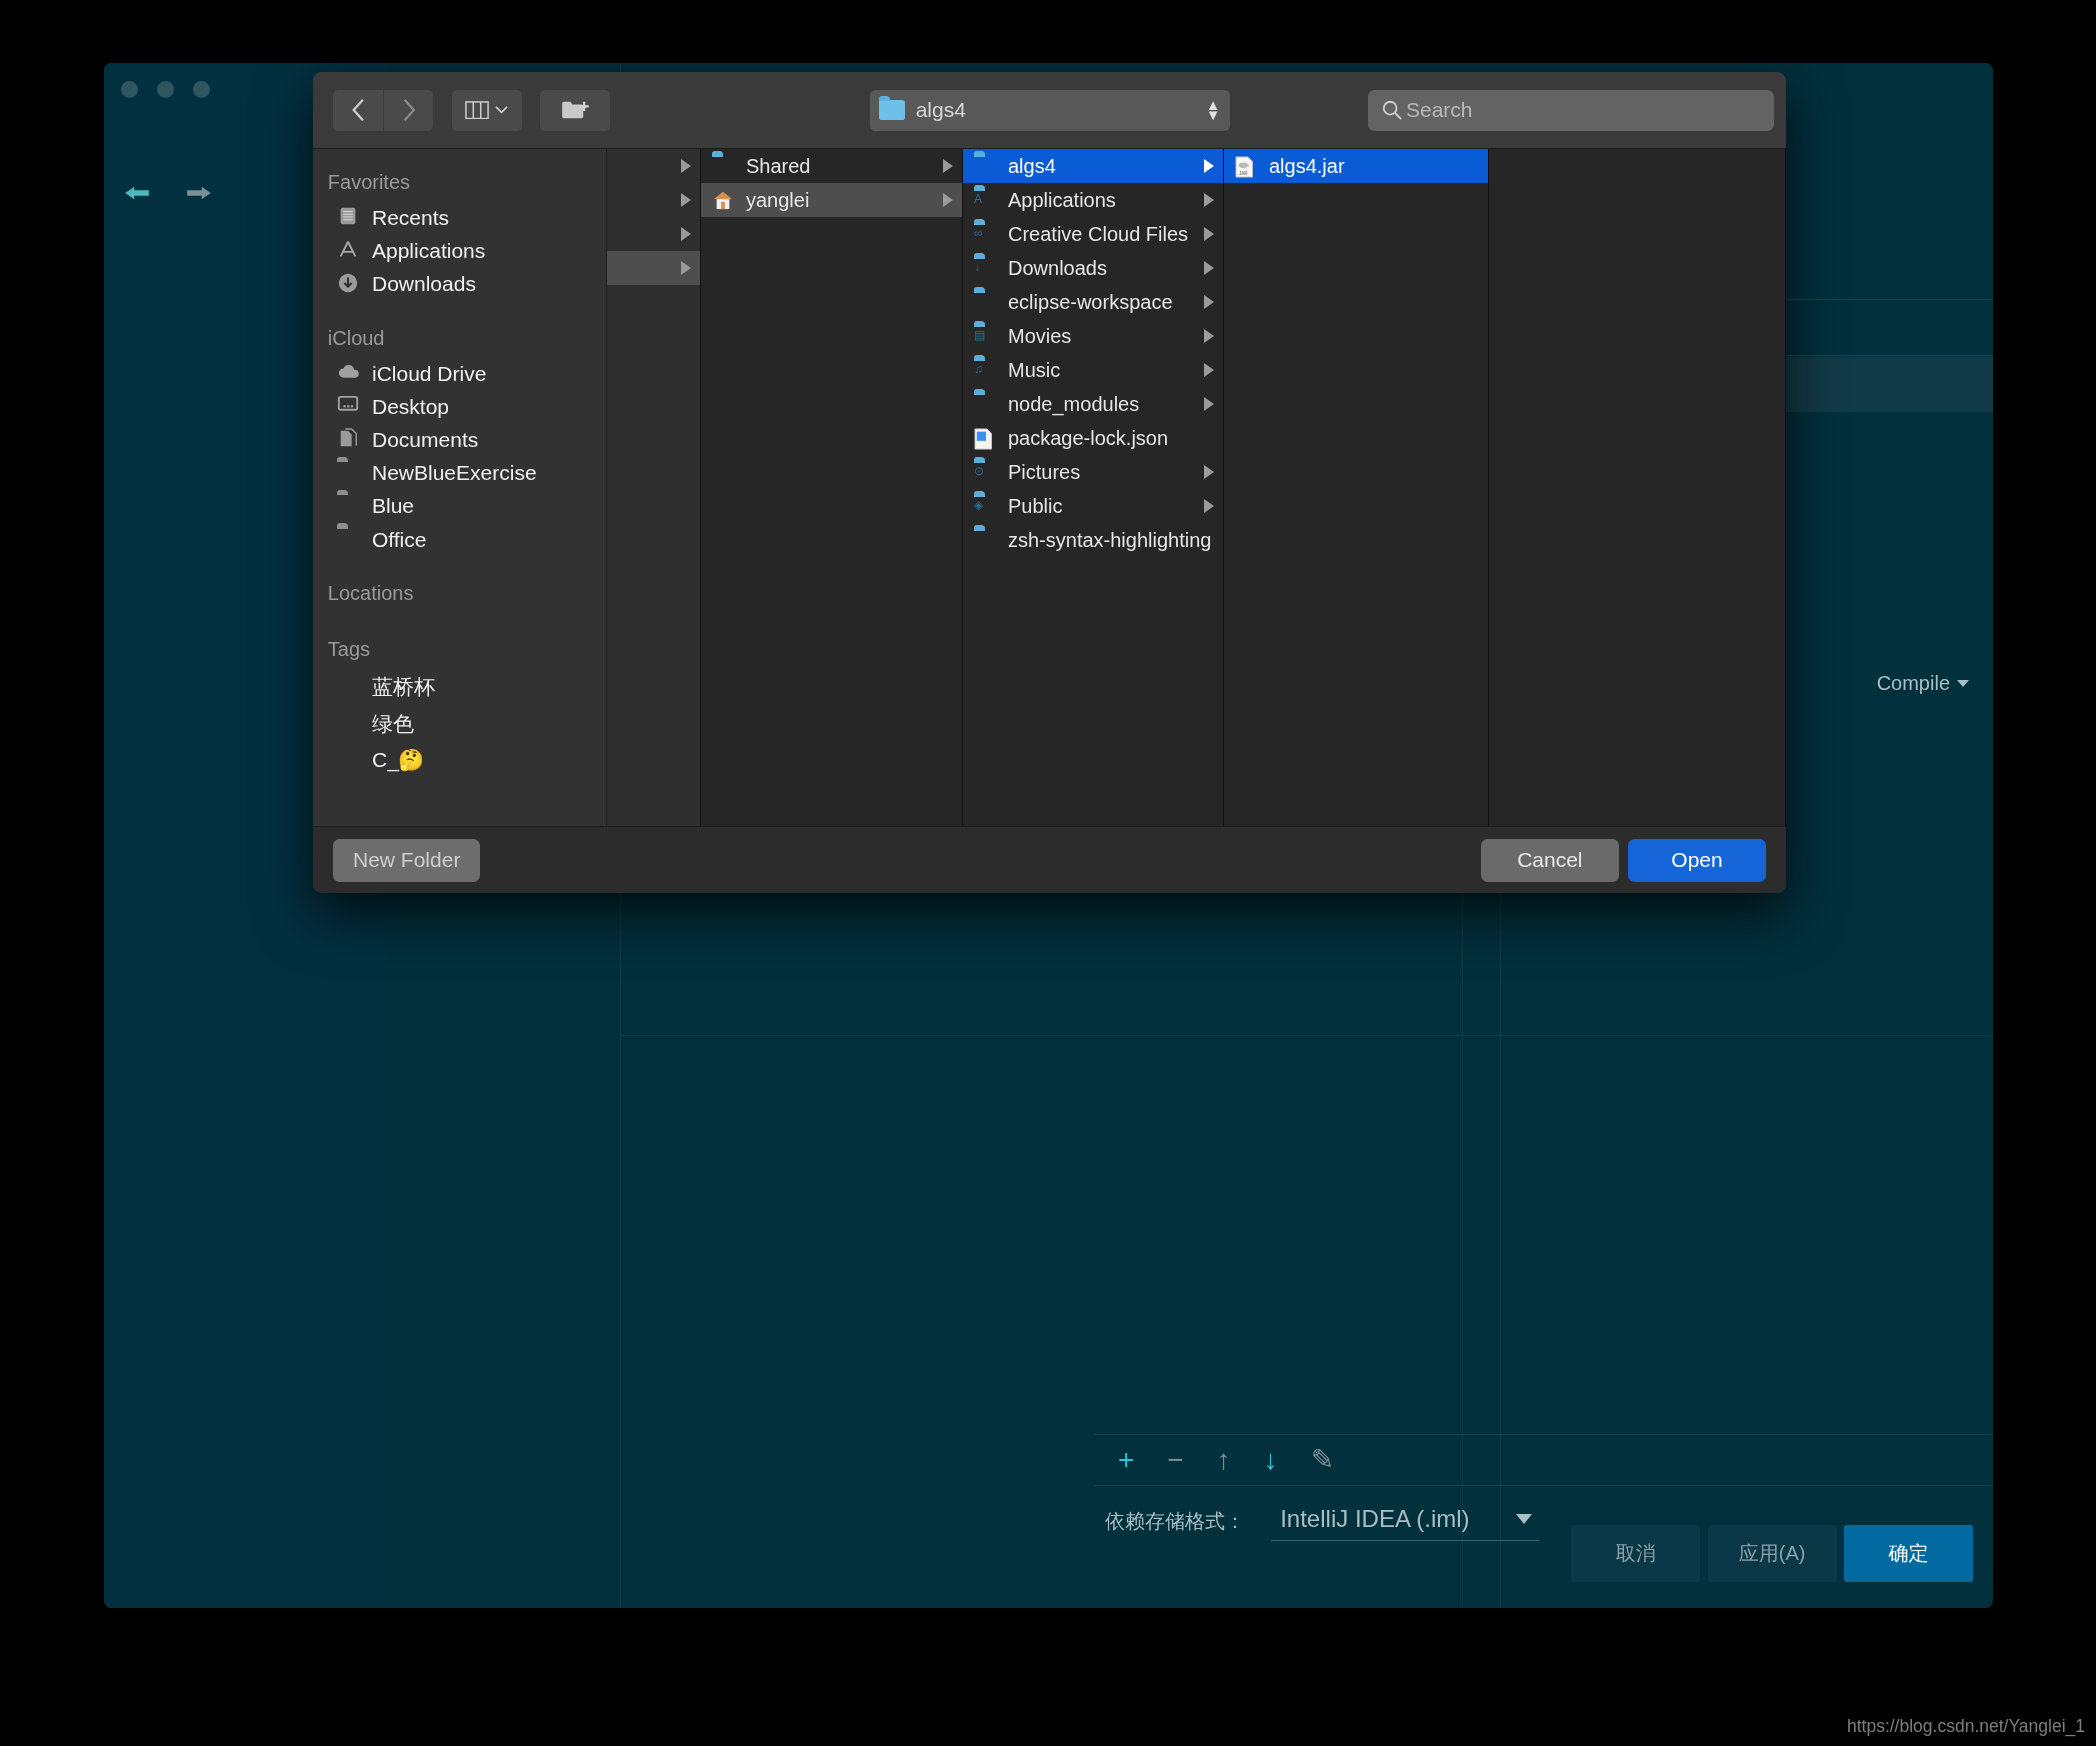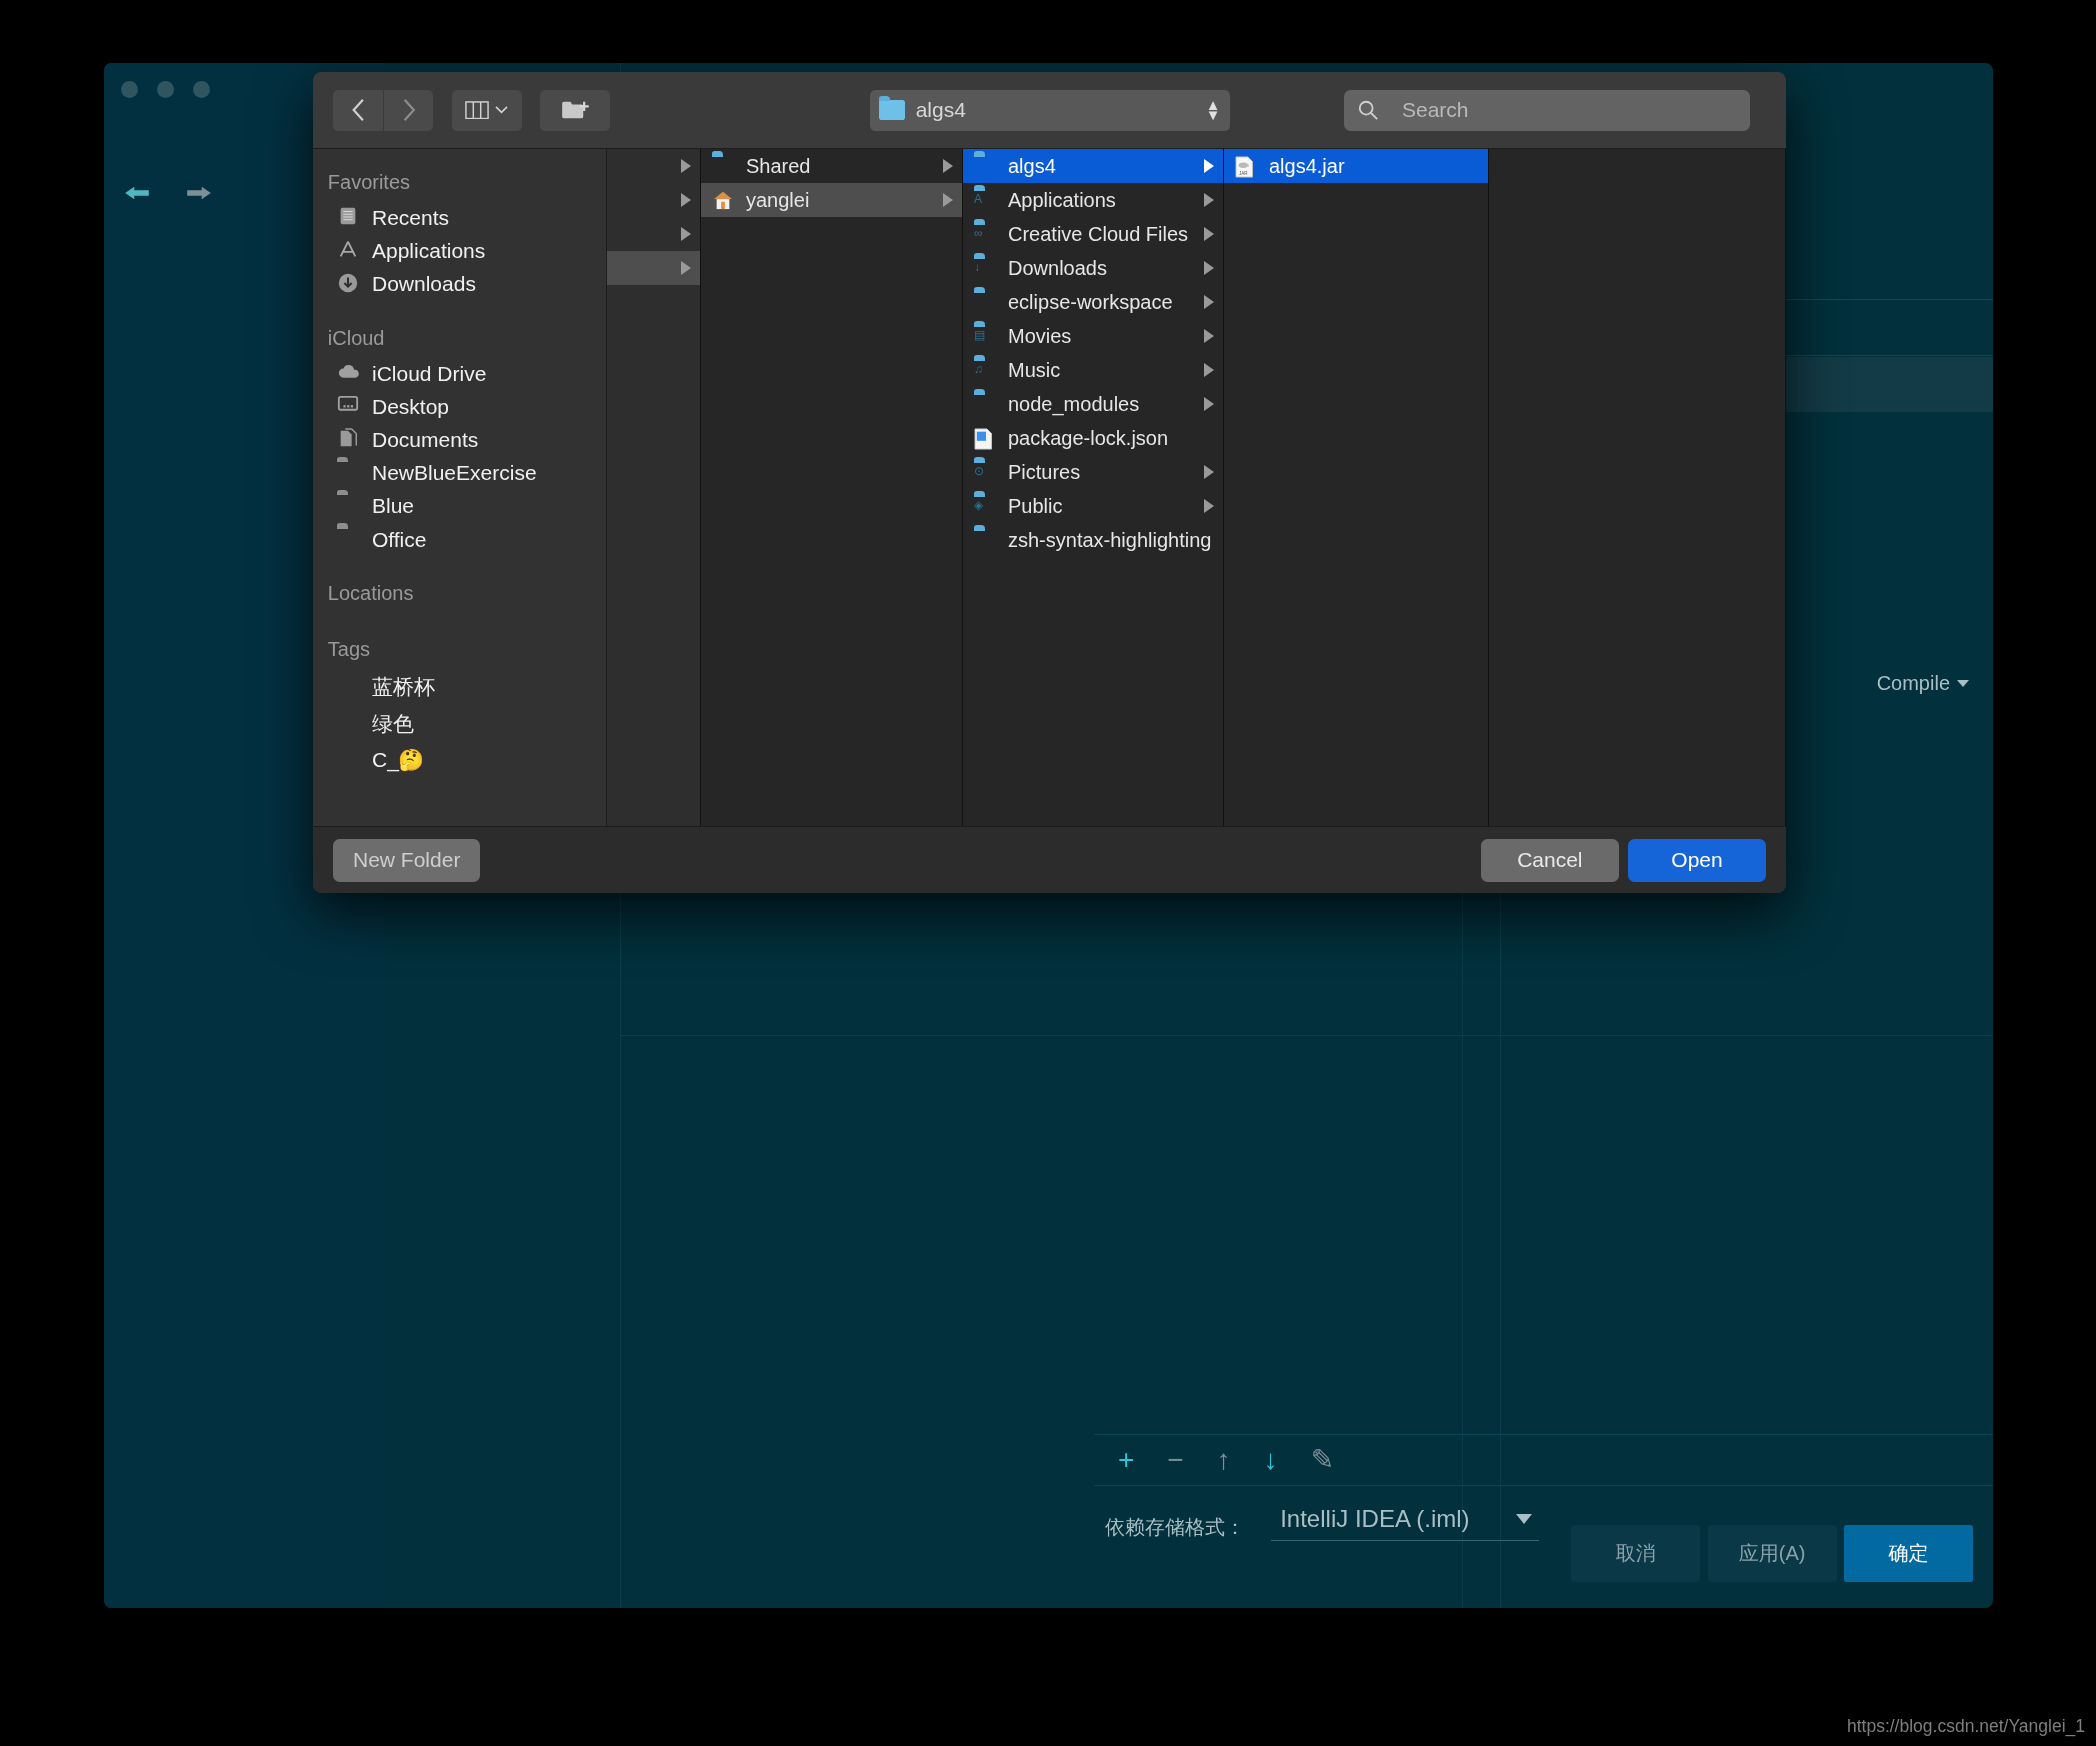--- a/index.html
+++ b/index.html
@@ -77,21 +77,21 @@
   
   #table-toolbar {
     position: absolute; left: 709px; top: 1371px; width: 1264px; height: 52px;
     border: 0.9px solid #0d4454; border-left: none; border-right: none;
     display: flex; align-items: center; gap: 33px; padding-left: 24px;
   }
   .tb-ic { font-size: 28px; line-height: 1; }
 
   #storage-row {
     position: absolute; left: 720px; top: 1438px;
-    display: flex; align-items: flex-end; gap: 26px;
+    display: flex; align-items: center; gap: 26px;
   }
   #storage-label { color: #a9bfc5; font-size: 20px; }
   #storage-select {
     width: 268px; border-bottom: 1.8px solid #3d6470;
     display: flex; align-items: center; justify-content: space-between;
     padding: 3.7px 7.4px 7.4px 9.2px;
   }
   #storage-value { color: #a9bfc5; font-size: 24px; }
   .tri-down { width: 0; height: 0; border-left: 8.3px solid transparent;
               border-right: 8.3px solid transparent; border-top: 10px solid #a9bfc5; }
@@ -134,24 +134,24 @@
   #path-popup {
     position: absolute; left: 50%; transform: translateX(-50%);
     width: 360px; height: 41px; background: #585858;
     border-radius: 5.5px; display: flex; align-items: center;
     padding: 0 9.2px; gap: 11px;
   }
   #path-popup-label { color: #d8d8d8; font-size: 21px; }
   .stepper { margin-left: auto; color: #e0e0e0; font-size: 14.8px; line-height: 10px; text-align:center;}
 
   #search-box {
-    position: absolute; right: 36px;
+    position: absolute; right: 12px;
     width: 406px; height: 41px; background: #636363;
     border-radius: 6.5px; display: flex; align-items: center;
-    padding: 0 13px; gap: 23px;
+    padding: 0 13px; gap: 3px;
   }
   #search-placeholder { color: #b9b9b9; font-size: 21px; }
 
   #panel-body {
     position: absolute; top: 77px; left: 0; right: 0; bottom: 67px;
     display: flex;
   }
   
   #fav-sidebar {
     width: 294px; background: #323232; padding-top: 11px;

